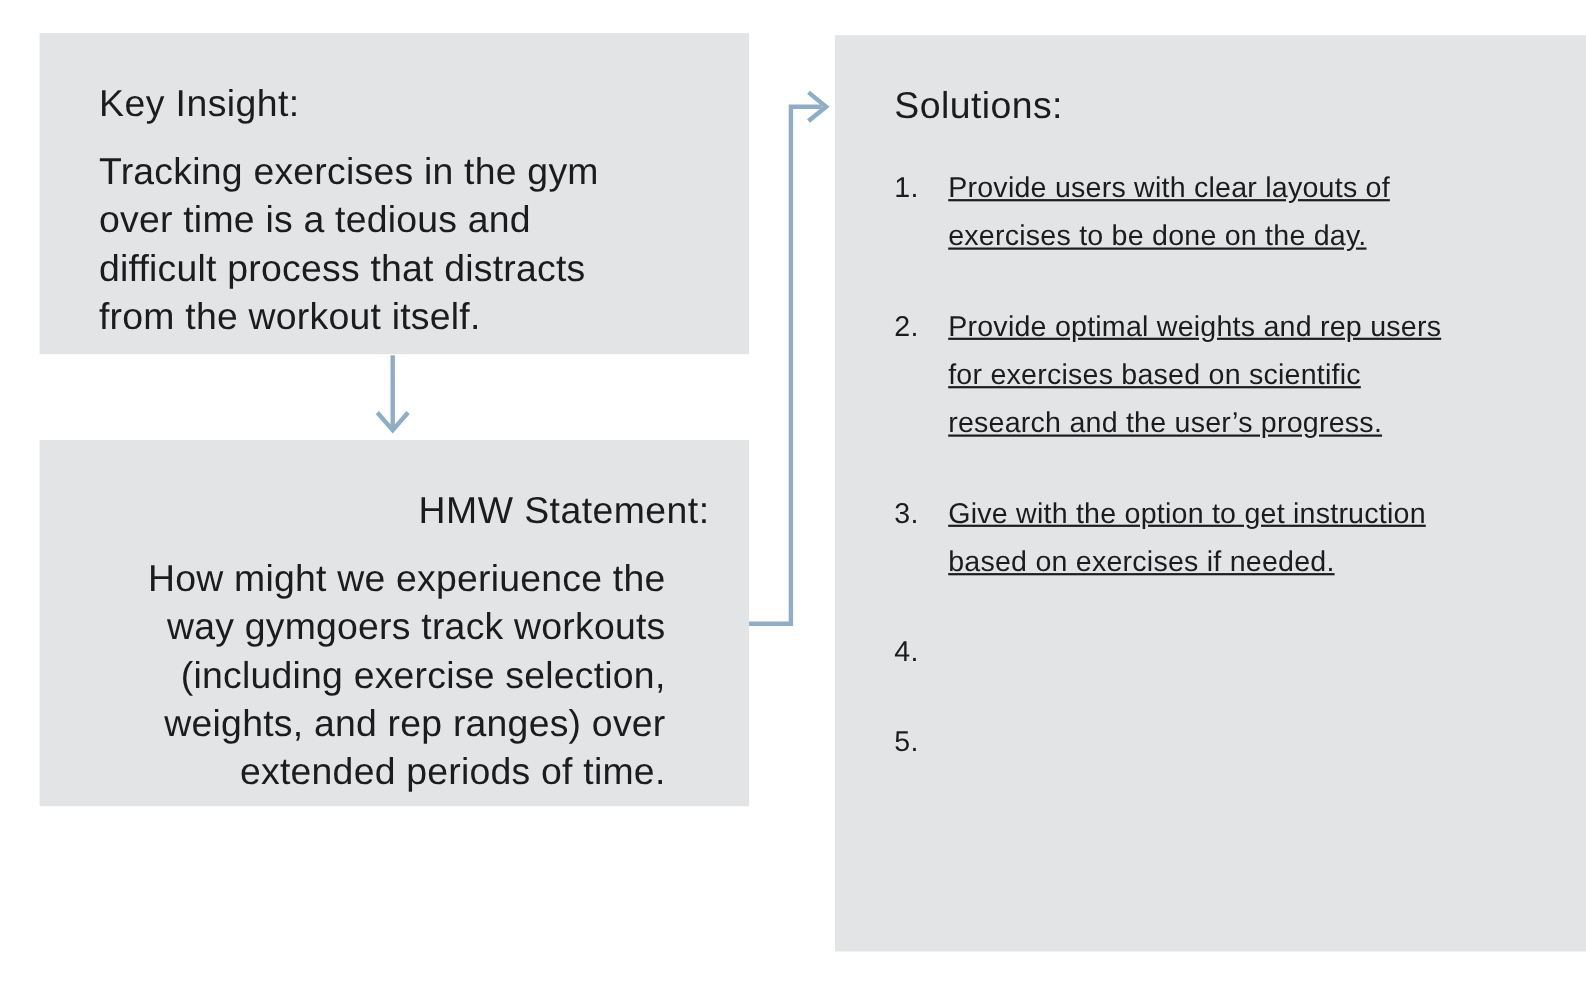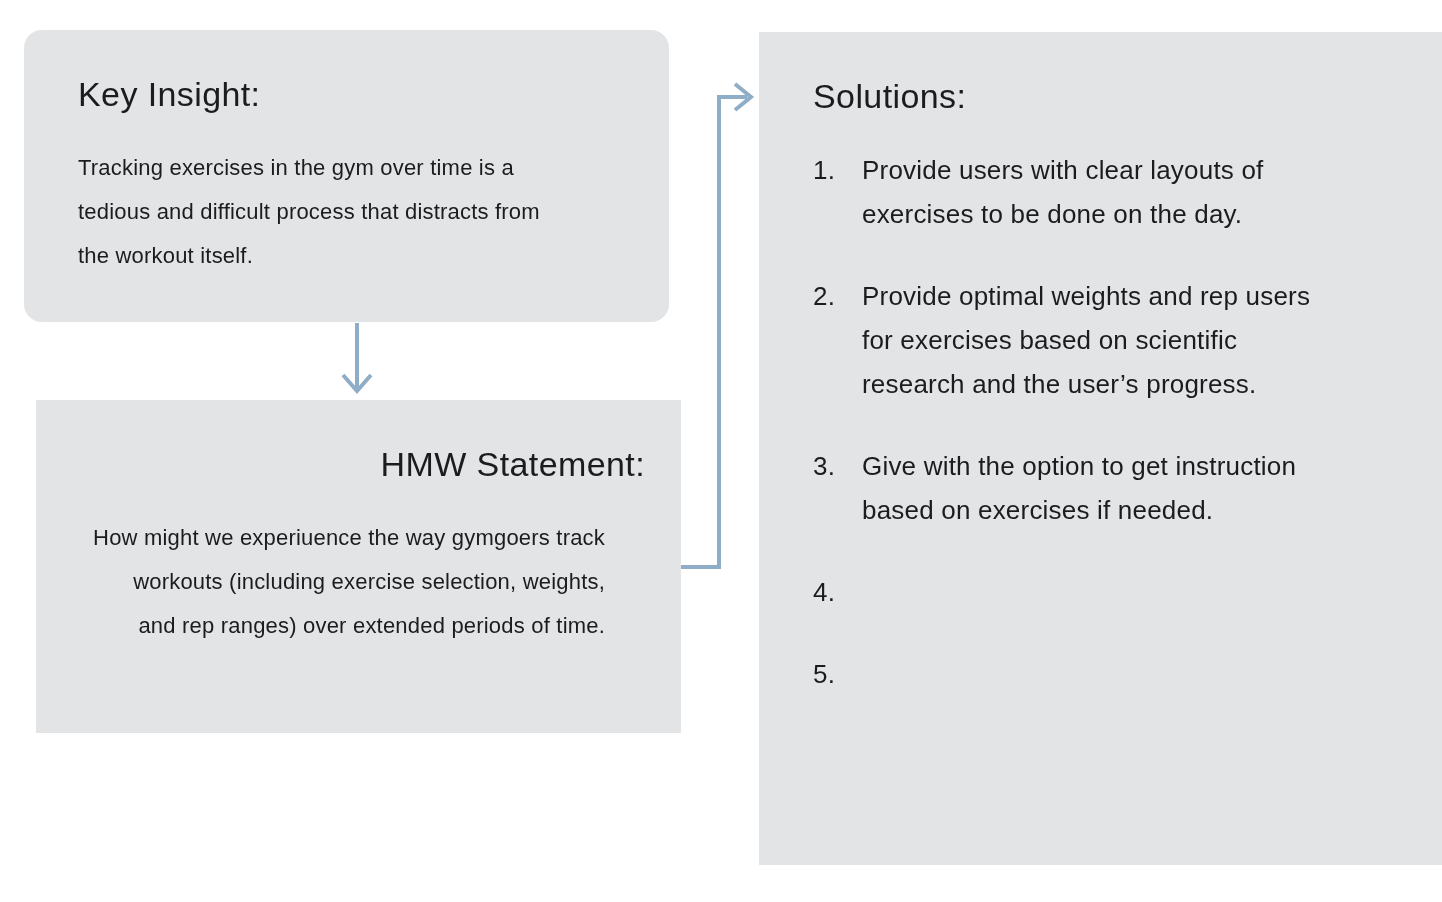--- a/index.html
+++ b/index.html
@@ -19,33 +19,33 @@
     width:1442px;
     height:902px;
     background:var(--page_bg);
     overflow:hidden;
   }
   .box{
     position:absolute;
     background:var(--box_bg);
     padding:44px 36px 0 54px;
   }
-  #box-key-insight{left:24px;top:30px;width:645px;height:292px;border-radius:18px;}
+  #box-key-insight{left:36px;top:30px;width:645px;height:292px;}
   #box-hmw{left:36px;top:400px;width:645px;height:333px;text-align:right;}
   #box-solutions{left:759px;top:32px;width:737px;height:833px;}
   .box h2{
     font-size:34px;
     line-height:40px;
     font-weight:400;
     letter-spacing:0.4px;
     color:var(--text);
   }
   .box p.body{
-    margin-top:32px;
-    font-size:22px;
+    margin-top:20px;
+    font-size:34px;
     line-height:44px;
     letter-spacing:0.2px;
   }
   #box-key-insight p.body{width:480px;}
   #box-hmw p.body{width:515px;}
   ol.solutions-list{
     list-style:none;
     margin-top:32px;
   }
   ol.solutions-list li{
@@ -54,20 +54,21 @@
     font-size:26px;
     line-height:44px;
     letter-spacing:0.2px;
   }
   ol.solutions-list .num{
     flex:none;
     width:49px;
   }
   ol.solutions-list .text{
     width:465px;
+    text-decoration:underline;
   }
   svg.arrows{
     position:absolute;
     left:0;top:0;
     width:1442px;height:902px;
     pointer-events:none;
   }
   svg.arrows path, svg.arrows line{
     stroke:var(--arrow);
     stroke-width:4;

